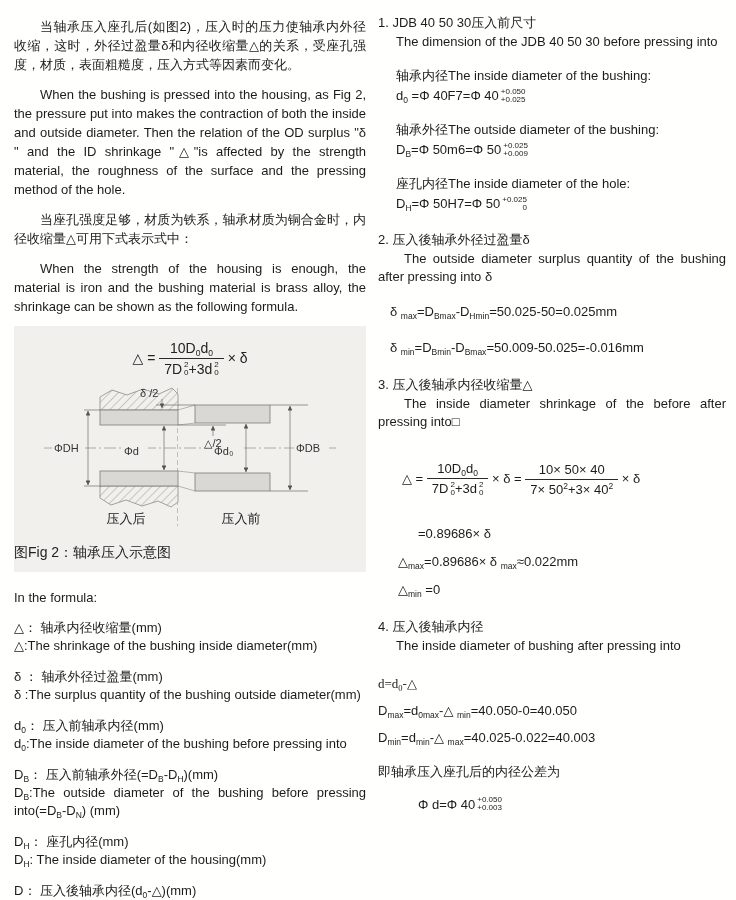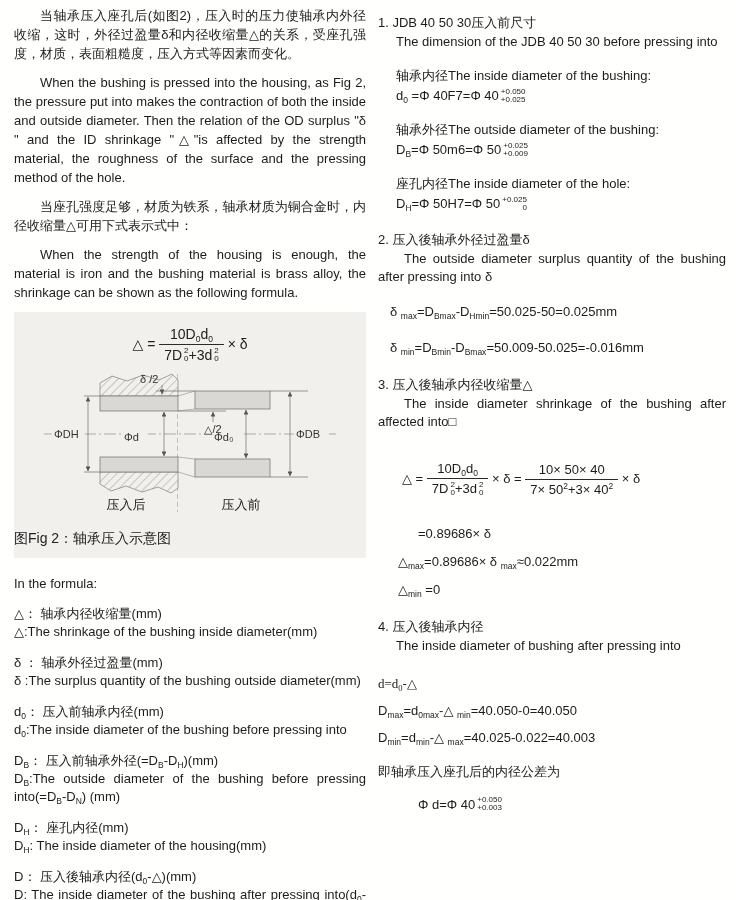--- a/index.html
+++ b/index.html
@@ -7,21 +7,21 @@
     width:736px;height:900px;overflow:hidden;
     background:#fffffe;color:#1c1c1c;
     font-family:"Liberation Sans","DejaVu Sans",sans-serif;
     font-size:13px;
   }
   .page{display:flex;padding:6px 8px 0 14px;gap:12px;box-sizing:border-box;}
   .col-left{width:352px;flex:none;}
   .col-right{width:348px;flex:none;padding-top:8px;}
 
   p{margin:0 0 10px;line-height:19px;text-align:justify;}
-  p.zh,p.en{text-indent:2em;}
+  p.zh,p.en{text-indent:2em;margin-top:11px;}
   p.plain{text-indent:0;}
 
   
   .fig-box{background:#f1f0ed;padding:12px 0 10px;margin:8px 0 16px;}
   .fig-formula{text-align:center;font-size:14px;margin:2px 0 8px;color:#222;}
   .fig-caption{text-align:left;font-size:14px;margin-top:10px;color:#222;}
   svg{display:block;margin:0 auto;}
   svg text{font-family:"Liberation Sans","DejaVu Sans",sans-serif;}
 
   
@@ -192,21 +192,21 @@
 
     <div class="sec">
       <div class="sec-head">2. 压入後轴承外径过盈量δ</div>
       <div class="sec-en ind">The outside diameter surplus quantity of the bushing after pressing into δ</div>
       <div class="f-line">δ <sub>max</sub>=D<sub>Bmax</sub>-D<sub>Hmin</sub>=50.025-50=0.025mm</div>
       <div class="f-line">δ <sub>min</sub>=D<sub>Bmin</sub>-D<sub>Bmax</sub>=50.009-50.025=-0.016mm</div>
     </div>
 
     <div class="sec">
       <div class="sec-head">3. 压入後轴承内径收缩量△</div>
-      <div class="sec-en ind">The inside diameter shrinkage of the bushing after affected into□</div>
+      <div class="sec-en ind">The inside diameter shrinkage of the before after pressing into□</div>
       <div class="f-frac">△ = <span class="frac"><span class="num">10D<sub>0</sub>d<sub>0</sub></span><span class="den">7D<span class="stack"><span>2</span><span>0</span></span>+3d<span class="stack"><span>2</span><span>0</span></span></span></span> × δ = <span class="frac"><span class="num">10× 50× 40</span><span class="den">7× 50<sup>2</sup>+3× 40<sup>2</sup></span></span> × δ</div>
       <div class="f-line tight res1">=0.89686× δ</div>
       <div class="f-line tight res2">△<sub>max</sub>=0.89686× δ <sub>max</sub>≈0.022mm</div>
       <div class="f-line tight res2">△<sub>min</sub> =0</div>
     </div>
 
     <div class="sec">
       <div class="sec-head">4.  压入後轴承内径</div>
       <div class="sec-en pad">The inside diameter of bushing after pressing into</div>
       <div class="f-line flush" style="margin-top:18px;font-family:Liberation Serif, serif;">d=d<sub>0</sub>-△</div>

